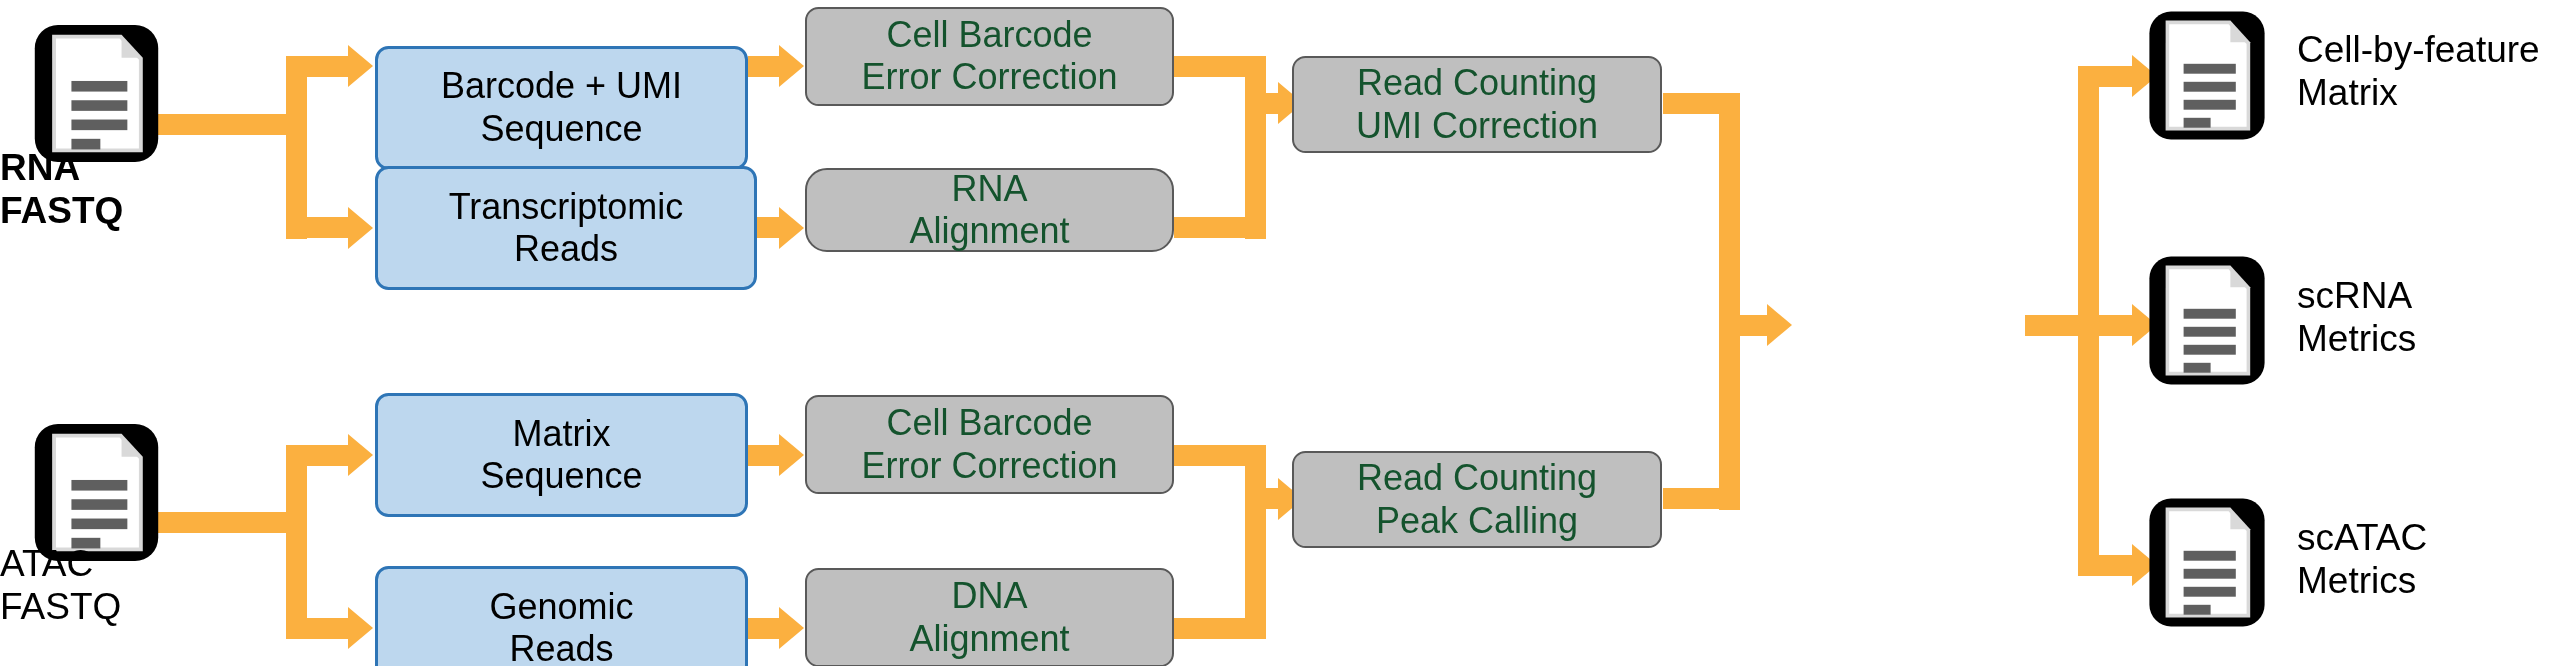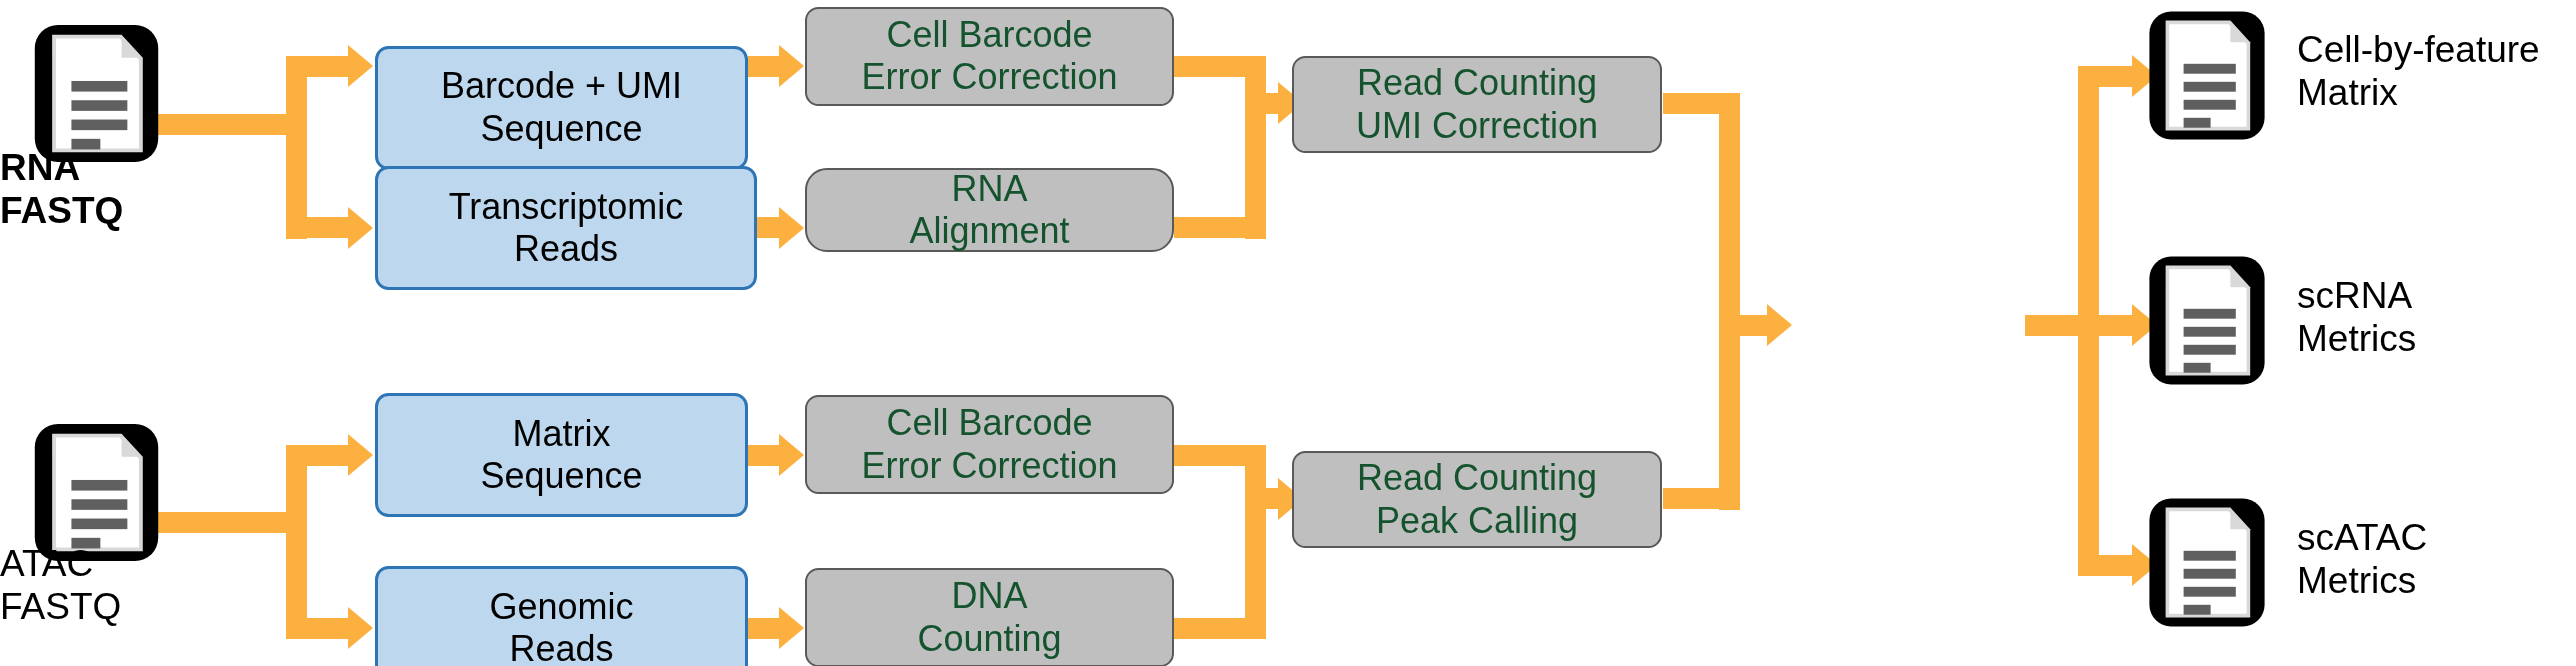--- a/index.html
+++ b/index.html
@@ -184,21 +184,21 @@
   <div class="node box-gray" style="left:805px; top:6.8px; width:369px; height:99px;">Cell Barcode
 Error Correction</div>
 
   <div class="node box-gray" style="left:805px; top:168px; width:369px; height:84px;border-radius:22px;">RNA
 Alignment</div>
 
   <div class="node box-gray" style="left:805px; top:395px; width:369px; height:99px;">Cell Barcode
 Error Correction</div>
 
   <div class="node box-gray" style="left:805px; top:568px; width:369px; height:99px;">DNA
-Counting</div>
+Alignment</div>
 
   <div class="node box-gray" style="left:1292px; top:56px; width:370px; height:97px;">Read Counting
 UMI Correction</div>
 
   <div class="node box-gray" style="left:1292px; top:451px; width:370px; height:97px;">Read Counting
 Peak Calling</div>
 
 
   <div class="doc-icon" style="left:2144px; top:7.7px;">
     <svg width="126" height="135" viewBox="0 0 140 150">

